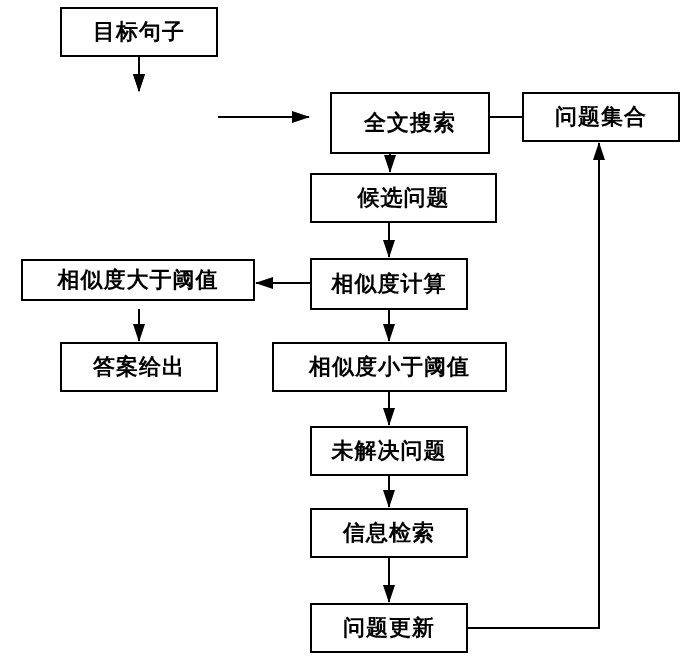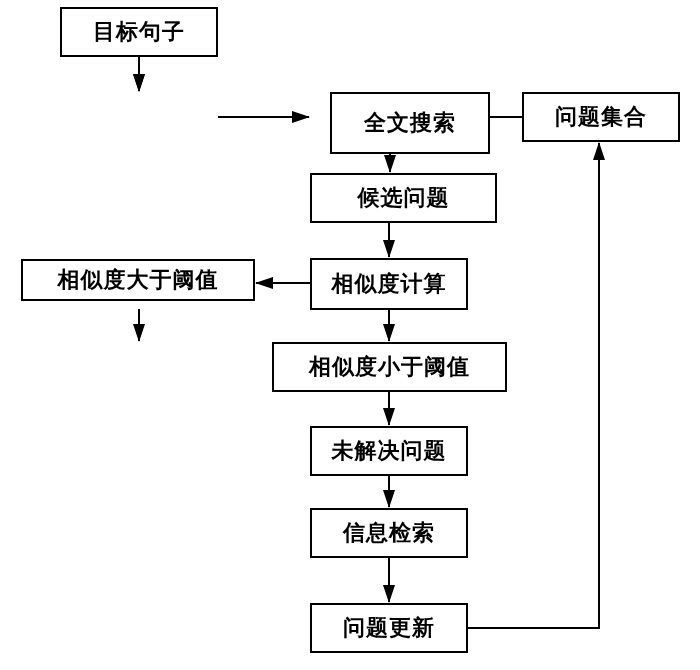--- a/index.html
+++ b/index.html
@@ -75,20 +75,21 @@
   <div class="node" style="left:310px; top:92px;  width:160px; height:62px;margin-left:20px;">全文搜索</div>
 
   <div class="node" style="left:522px; top:92px;  width:158px; height:50px;">问题集合</div>
 
   <div class="node" style="left:310px; top:173px; width:187px; height:50px;">候选问题</div>
 
   <div class="node" style="left:310px; top:258px; width:158px; height:52px;">相似度计算</div>
 
   <div class="node" style="left:21px;  top:259px; width:234px; height:42px;">相似度大于阈值</div>
 
+  <div class="node" style="left:60px;  top:342px; width:158px; height:50px;">答案给出</div>
 
   <div class="node" style="left:310px; top:426px; width:158px; height:50px;">未解决问题</div>
 
   <div class="node" style="left:272px; top:342px; width:235px; height:50px;">相似度小于阈值</div>
 
   <div class="node" style="left:310px; top:508px; width:158px; height:50px;">信息检索</div>
 
   <div class="node" style="left:310px; top:603px; width:158px; height:50px;">问题更新</div>
 
 </div>

